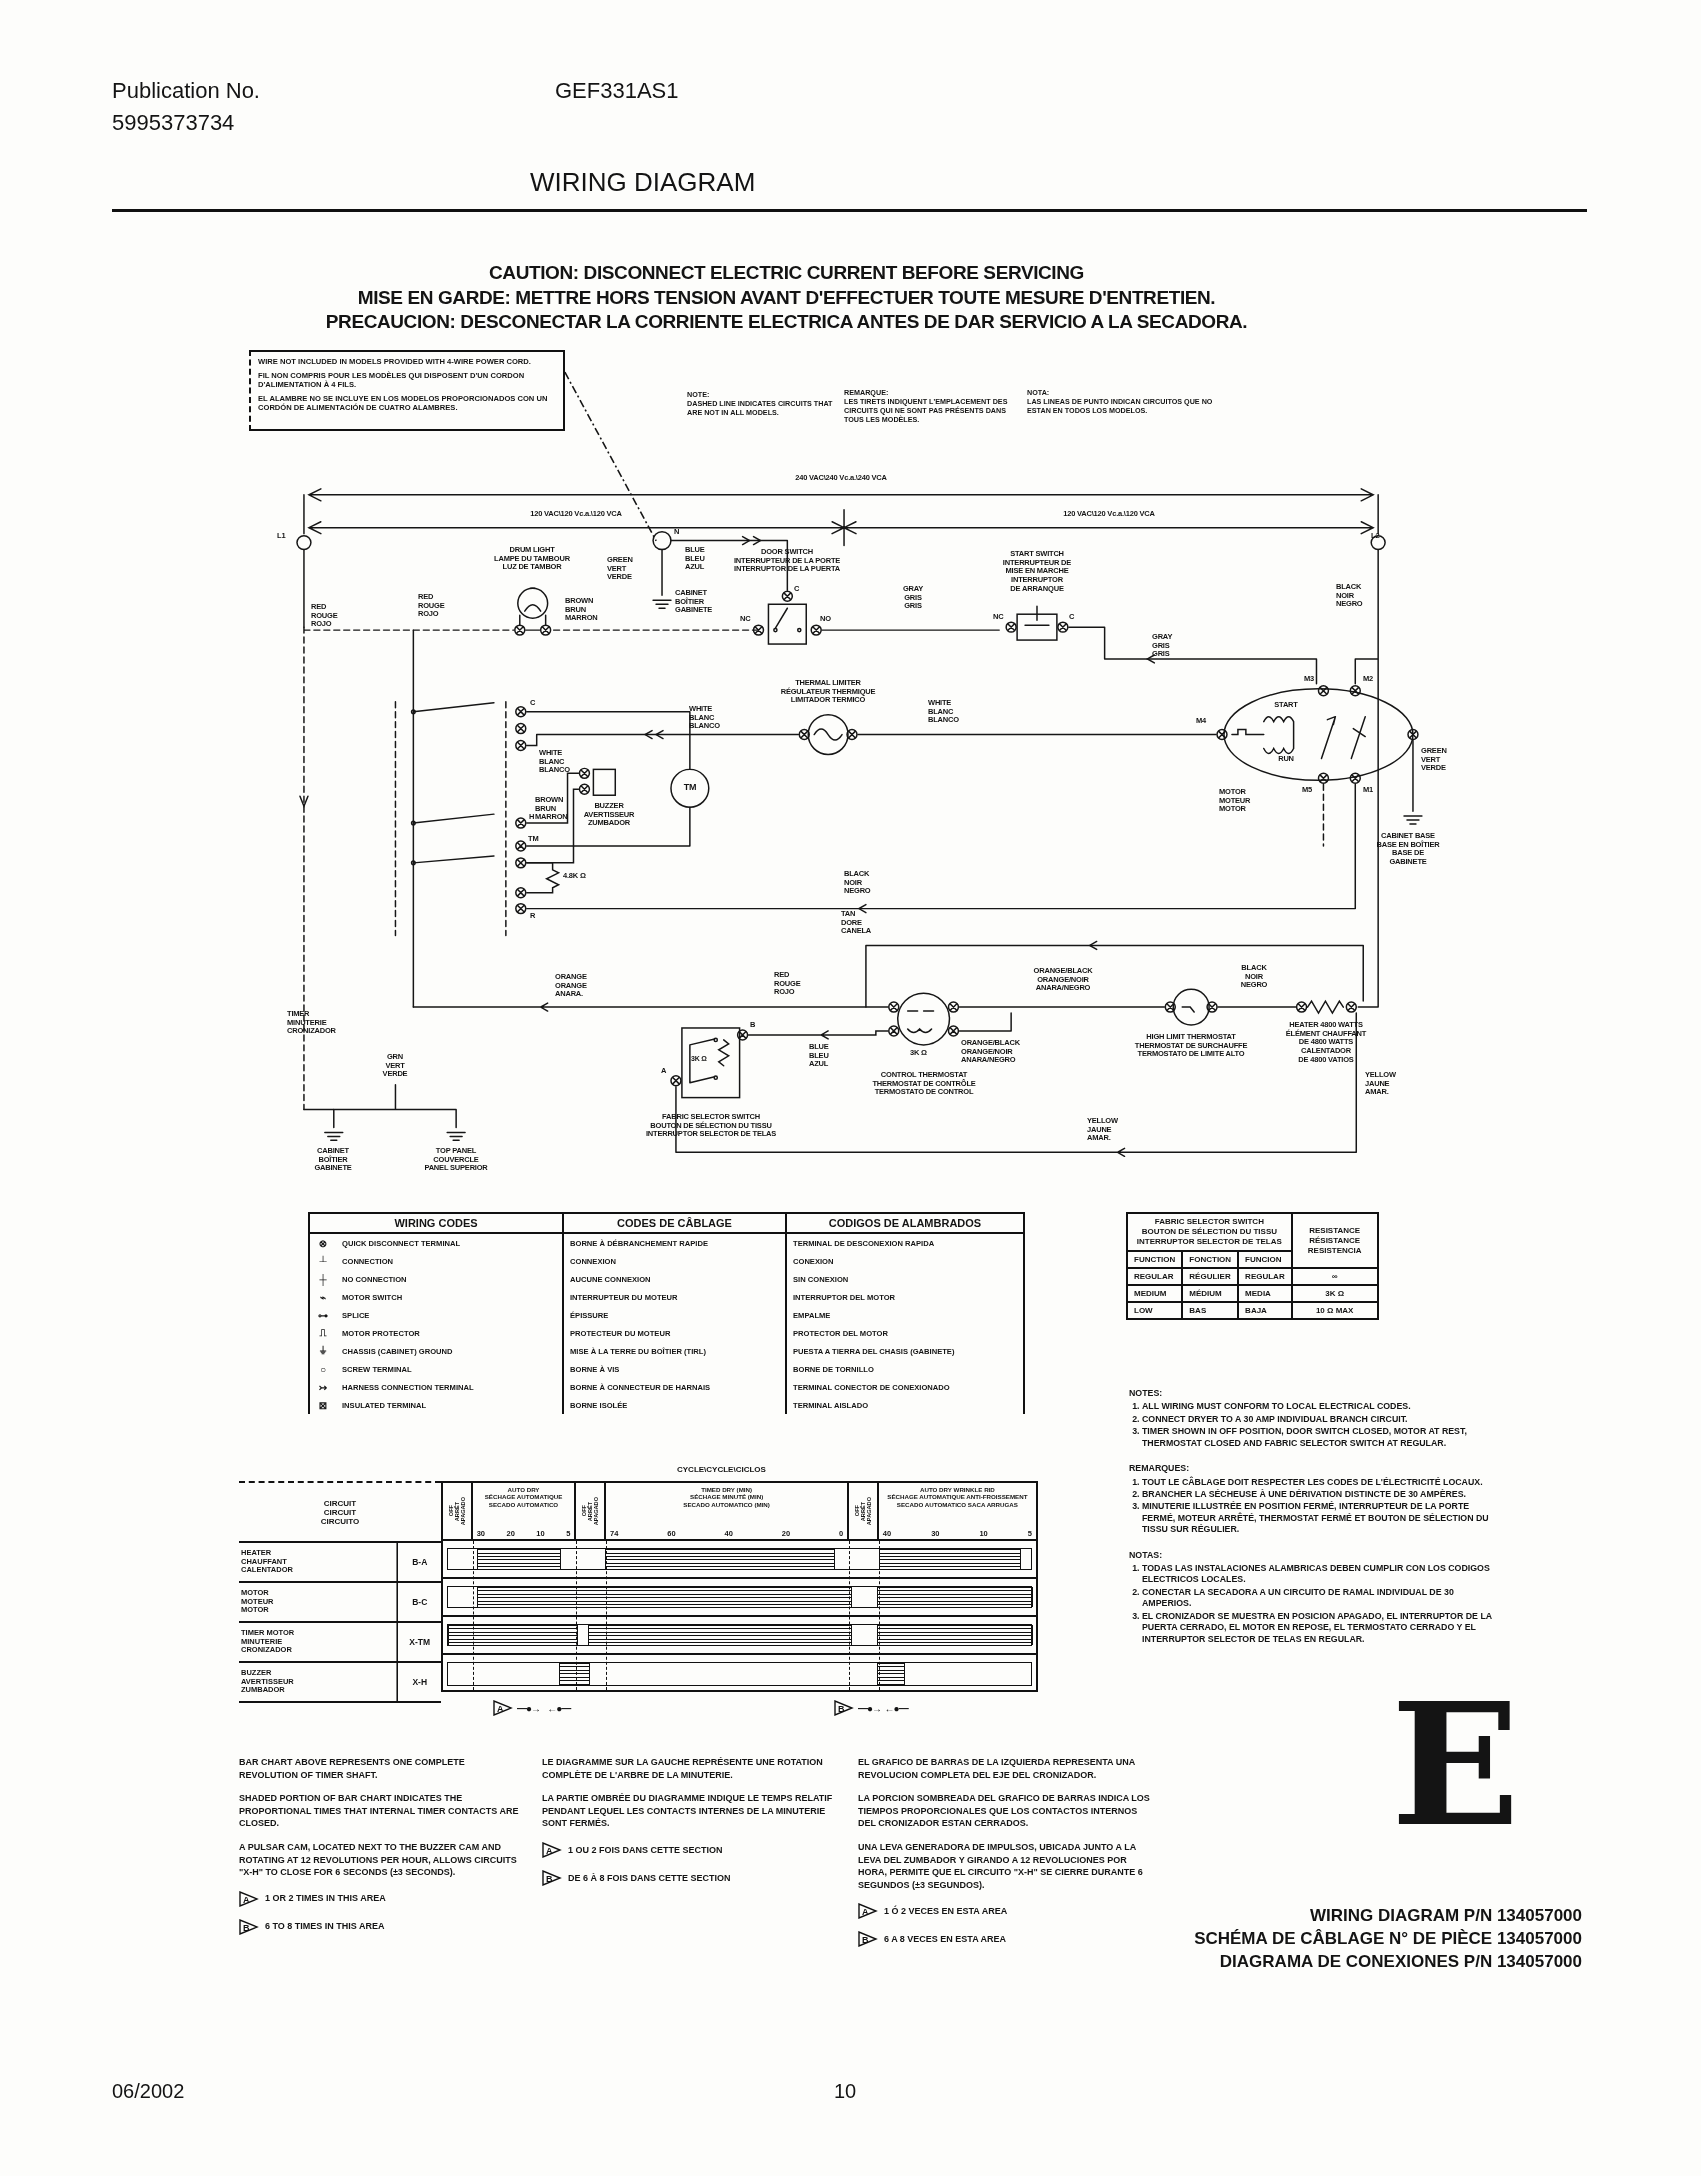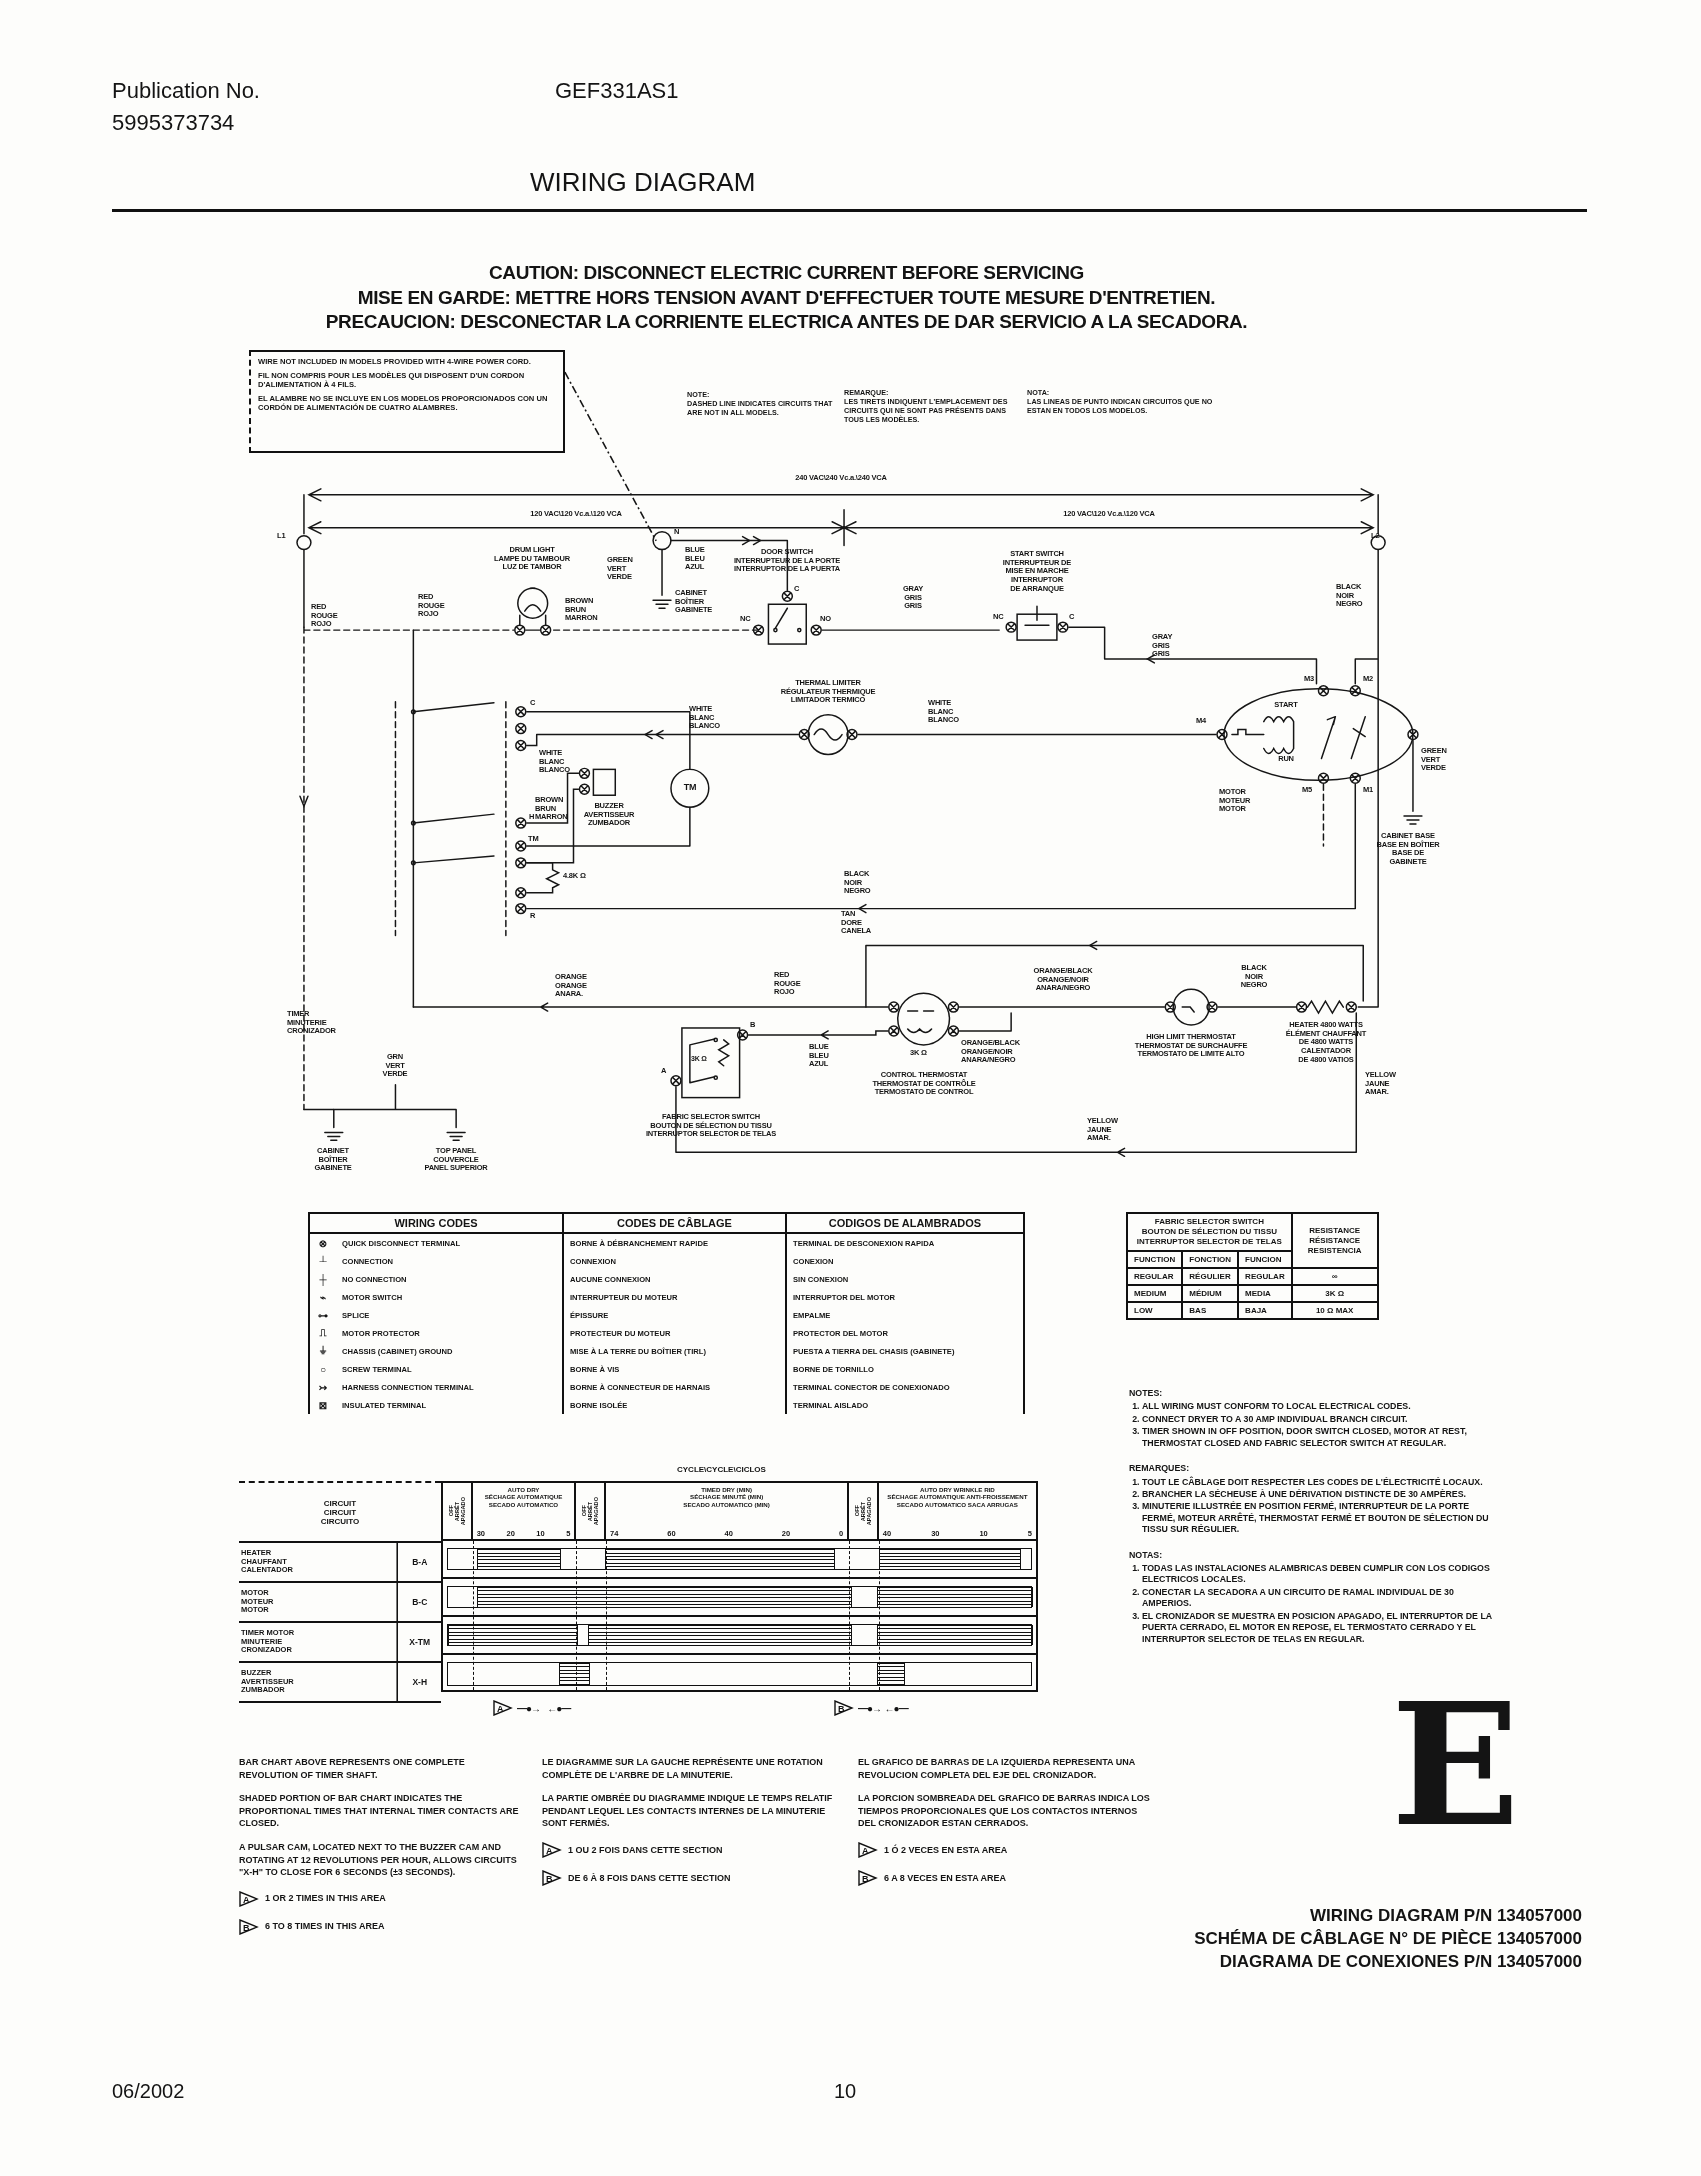--- a/index.html
+++ b/index.html
@@ -10,21 +10,21 @@
   .abs{position:absolute;}
   
   .pub{left:112px;top:75px;font-size:22px;line-height:1.45;}
   .model{left:555px;top:78px;font-size:22px;}
   .doc-title{left:530px;top:167px;font-size:26px;}
   .rule{left:112px;top:209px;width:1475px;height:3px;background:#111;}
   
   .caution{left:239px;top:261px;width:1095px;text-align:center;font-weight:700;
     font-size:19px;line-height:1.3;letter-spacing:-0.4px;white-space:pre-line;}
   
-  .wirebox{left:249px;top:350px;width:316px;height:103px;border:2px solid #111;
+  .wirebox{left:249px;top:350px;width:316px;height:81px;border:2px solid #111;
     border-left:2px dashed #111;padding:5px 7px;box-sizing:border-box;}
   .wirebox p{margin:0 0 5px 0;font-size:7.6px;font-weight:700;line-height:1.2;}
   .minnote{width:169px;font-size:7.2px;font-weight:700;line-height:1.25;}
   .minnote .t{display:block;}
   
   .schematic{left:229px;top:468px;width:1244px;height:741px;}
   .schematic svg{position:absolute;left:0;top:0;width:1244px;height:741px;}
   .schematic svg *{stroke:#161616;fill:none;stroke-width:1.5;stroke-linecap:round;}
   .schematic svg .d{stroke-dasharray:6 4;}
   .dl{position:absolute;font-size:7.5px;font-weight:700;line-height:1.15;
@@ -762,20 +762,21 @@
       <span class="tri"><svg viewBox="0 0 20 16">
           <polygon points="1,1 1,15 18,8"></polygon>
           <text x="4" y="11.5">B</text>
         </svg></span>
       <span>DE 6 À 8 FOIS DANS CETTE SECTION</span>
     </div>
 </div>
 <div class="abs bt col3">
   <p>EL GRAFICO DE BARRAS DE LA IZQUIERDA REPRESENTA UNA REVOLUCION COMPLETA DEL EJE DEL CRONIZADOR.</p>
   <p>LA PORCION SOMBREADA DEL GRAFICO DE BARRAS INDICA LOS TIEMPOS PROPORCIONALES QUE LOS CONTACTOS INTERNOS DEL CRONIZADOR ESTAN CERRADOS.</p>
+  <p>UNA LEVA GENERADORA DE IMPULSOS, UBICADA JUNTO A LA LEVA DEL ZUMBADOR Y GIRANDO A 12 REVOLUCIONES POR HORA, PERMITE QUE EL CIRCUITO "X-H" SE CIERRE DURANTE 6 SEGUNDOS (±3 SEGUNDOS).</p>
   <div class="leg">
       <span class="tri"><svg viewBox="0 0 20 16">
           <polygon points="1,1 1,15 18,8"></polygon>
           <text x="4" y="11.5">A</text>
         </svg></span>
       <span>1 Ó 2 VECES EN ESTA AREA</span>
     </div>
   <div class="leg">
       <span class="tri"><svg viewBox="0 0 20 16">
           <polygon points="1,1 1,15 18,8"></polygon>

